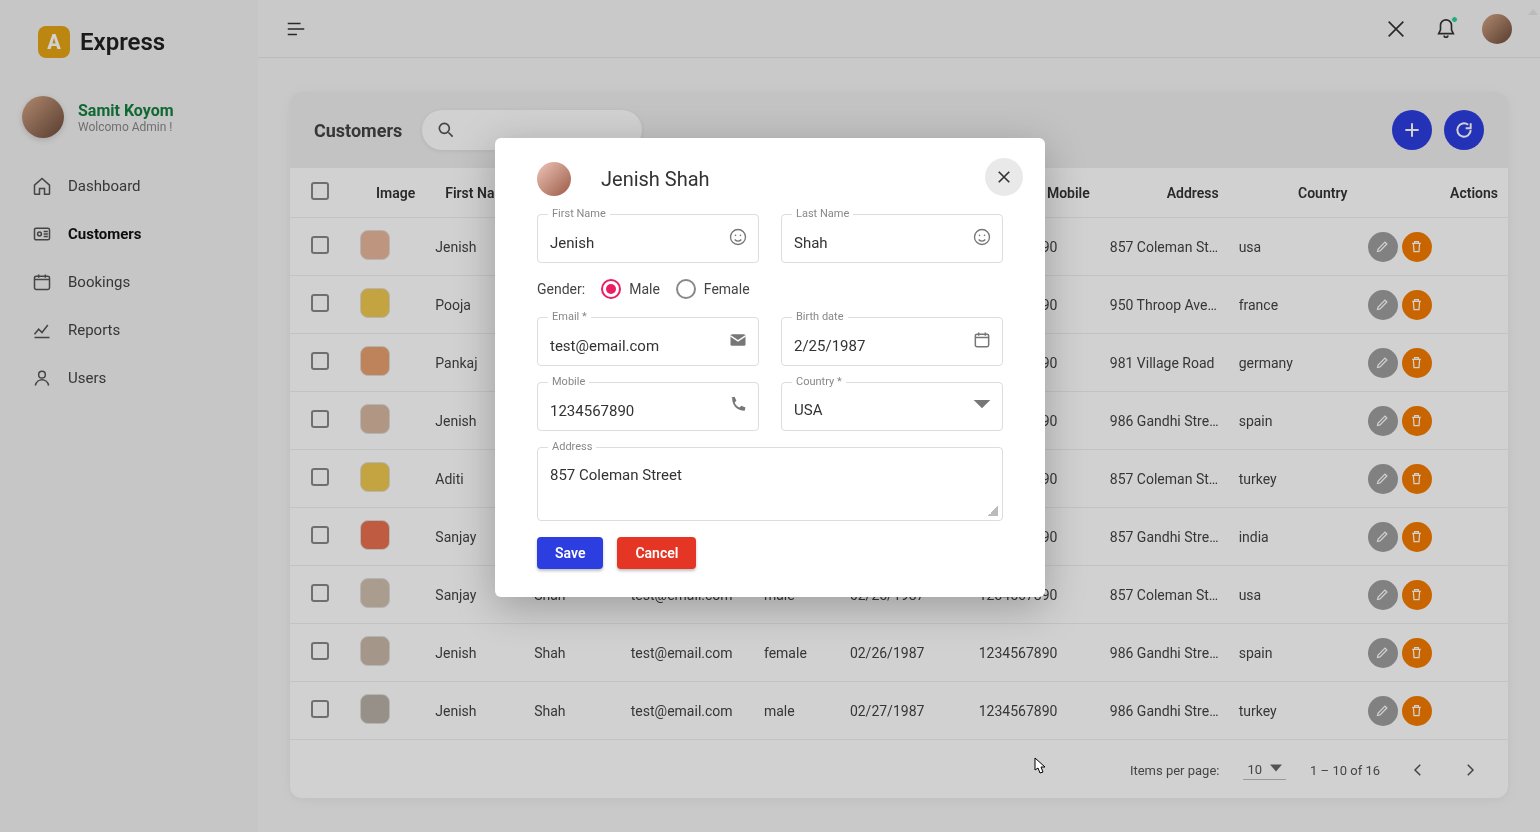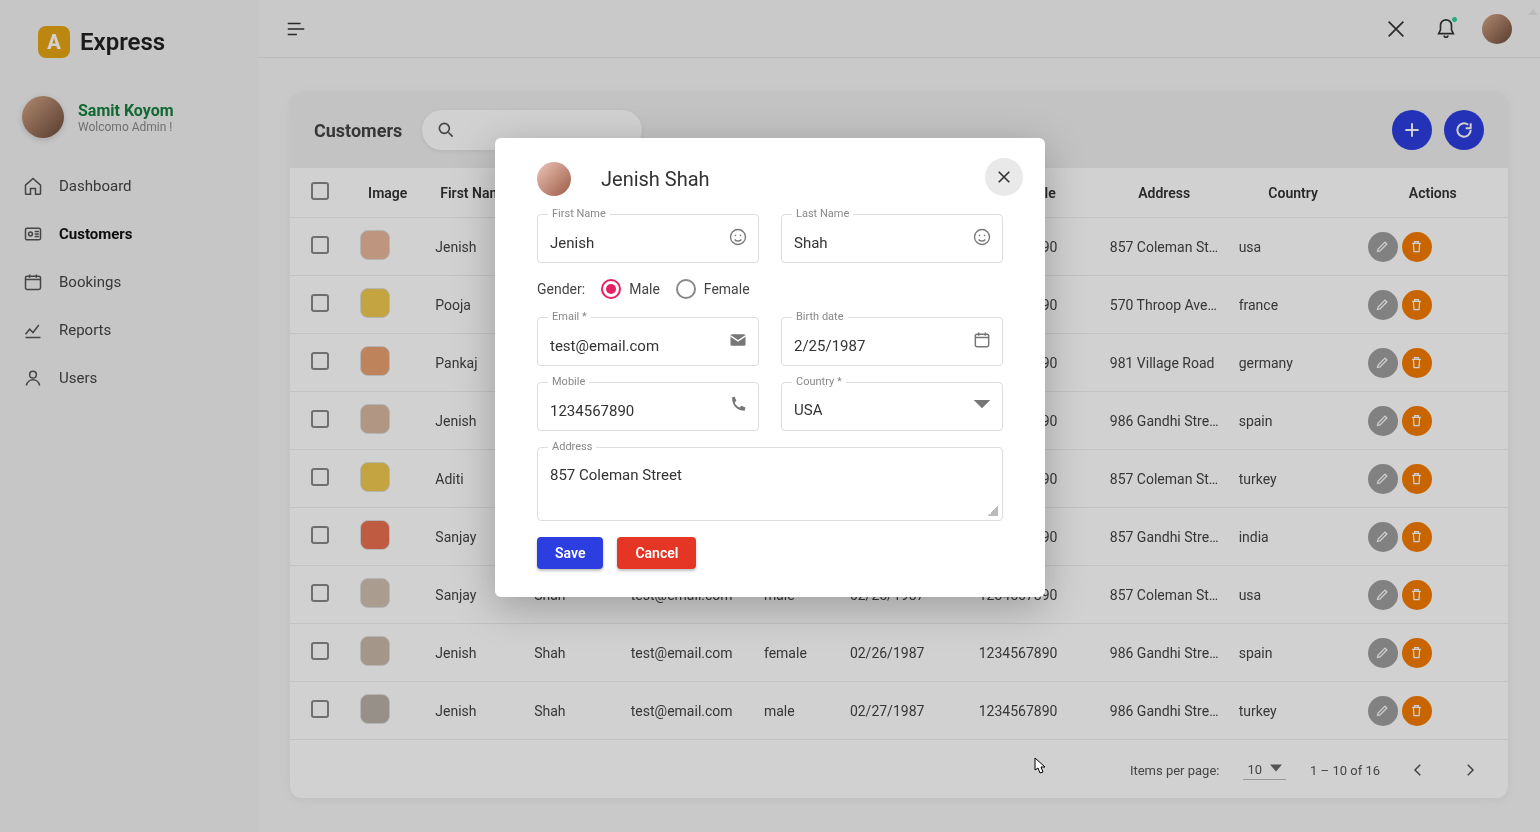--- a/index.html
+++ b/index.html
@@ -7,21 +7,21 @@
 .app { display: flex; width: 100%; height: 100%; }
 .sidebar { width: 258px; flex: 0 0 258px; background: #f2f2f2; padding: 20px 0; }
 .logo-wrap { display: flex; align-items: center; gap: 10px; padding: 6px 20px 18px 38px; }
 .logo-badge { width: 32px; height: 32px; border-radius: 8px; background: #e6a514; color: #fff; font-weight: 800; display: flex; align-items: center; justify-content: center; font-size: 20px; }
 .logo-text { font-size: 24px; font-weight: 600; color: #222; }
 .profile { display: flex; align-items: center; gap: 14px; padding: 20px 20px 18px 22px; }
 .avatar { width: 42px; height: 42px; border-radius: 50%; background: linear-gradient(135deg,#d7a787,#6b4a3a); box-shadow: 0 2px 6px rgba(0,0,0,0.15); }
 .avatar.small { width: 30px; height: 30px; box-shadow: none; }
 .profile-name { font-weight: 700; font-size: 16px; color: #15803d; }
 .profile-sub { font-size: 12px; color: #888; }
-.nav { padding: 6px 3px; }
+.nav { padding: 6px 12px; }
 .nav-item { display: flex; align-items: center; gap: 16px; padding: 14px 20px 14px 20px; font-size: 15px; color: #444; cursor: pointer; }
 .nav-item.active { font-weight: 700; color: #111; }
 .nav-icon { width: 20px; height: 20px; display: flex; align-items: center; justify-content: center; color: #555; }
 .nav-icon svg { width: 20px; height: 20px; stroke: currentColor; fill: none; stroke-width: 1.8; }
 
 .main { flex: 1; display: flex; flex-direction: column; background: #f6f6f6; }
 .topbar { height: 58px; display: flex; align-items: center; justify-content: space-between; padding: 0 28px 0 24px; border-bottom: 1px solid #e6e6e6; background: #f6f6f6; }
 .topbar-left, .topbar-right { display: flex; align-items: center; gap: 22px; }
 .icon-btn { width: 28px; height: 28px; display: flex; align-items: center; justify-content: center; cursor: pointer; color: #333; position: relative; }
 .icon-btn svg { width: 22px; height: 22px; stroke: currentColor; fill: none; stroke-width: 1.8; }
@@ -31,21 +31,21 @@
 .card { background: #fff; border-radius: 12px; box-shadow: 0 2px 12px rgba(0,0,0,0.06); height: 100%; display: flex; flex-direction: column; position: relative; }
 .card-header { background: #eeeeee; border-radius: 12px 12px 0 0; display: flex; align-items: center; padding: 18px 24px; gap: 20px; }
 .card-title { font-size: 18px; font-weight: 700; color: #444; }
 .search-pill { background: #fff; border-radius: 24px; width: 220px; height: 40px; display: flex; align-items: center; padding: 0 14px; box-shadow: 0 1px 4px rgba(0,0,0,0.08); }
 .header-actions { margin-left: auto; display: flex; gap: 12px; }
 .fab { width: 40px; height: 40px; border-radius: 50%; background: #2d3ee0; color: #fff; display: flex; align-items: center; justify-content: center; cursor: pointer; }
 .fab svg { width: 20px; height: 20px; stroke: #fff; fill: none; stroke-width: 2.4; }
 
 .table-wrap { flex: 1; overflow: hidden; }
 table { width: 100%; border-collapse: collapse; table-layout: fixed; }
-thead th { text-align: center; font-weight: 600; font-size: 14px; color: #333; padding: 14px 10px; }
+thead th { text-align: right; font-weight: 600; font-size: 14px; color: #333; padding: 14px 10px; }
 tbody td { font-size: 14px; color: #444; padding: 12px 10px; border-top: 1px solid #eee; white-space: nowrap; overflow: hidden; text-overflow: ellipsis; }
 .col-chk { width: 56px; text-align: center; }
 .col-img { width: 70px; }
 .col-fn { width: 92px; }
 .col-ln { width: 90px; }
 .col-email { width: 124px; }
 .col-gender { width: 80px; }
 .col-bd { width: 120px; }
 .col-mobile { width: 122px; }
 .col-addr { width: 120px; }
@@ -259,21 +259,21 @@
                 </tr>
                 <tr>
                   <td class="col-chk"><span class="chk"></span></td>
                   <td><span class="row-avatar" style="background:#f0c850"></span></td>
                   <td>Pooja</td>
                   <td>Shah</td>
                   <td>test@email.com</td>
                   <td>female</td>
                   <td>02/26/1987</td>
                   <td>1234567890</td>
-                  <td>570 Throop Avenue</td>
+                  <td>950 Throop Avenue</td>
                   <td>france</td>
                   <td><span class="act-btn act-edit">
                       <svg viewBox="0 0 24 24">
                         <path d="M4 20l4-1 11-11-3-3L5 16l-1 4z"></path>
                       </svg>
                     </span><span class="act-btn act-del">
                       <svg viewBox="0 0 24 24">
                         <path d="M5 7h14M9 7V4h6v3M7 7l1 13h8l1-13"></path>
                       </svg>
                     </span></td>

